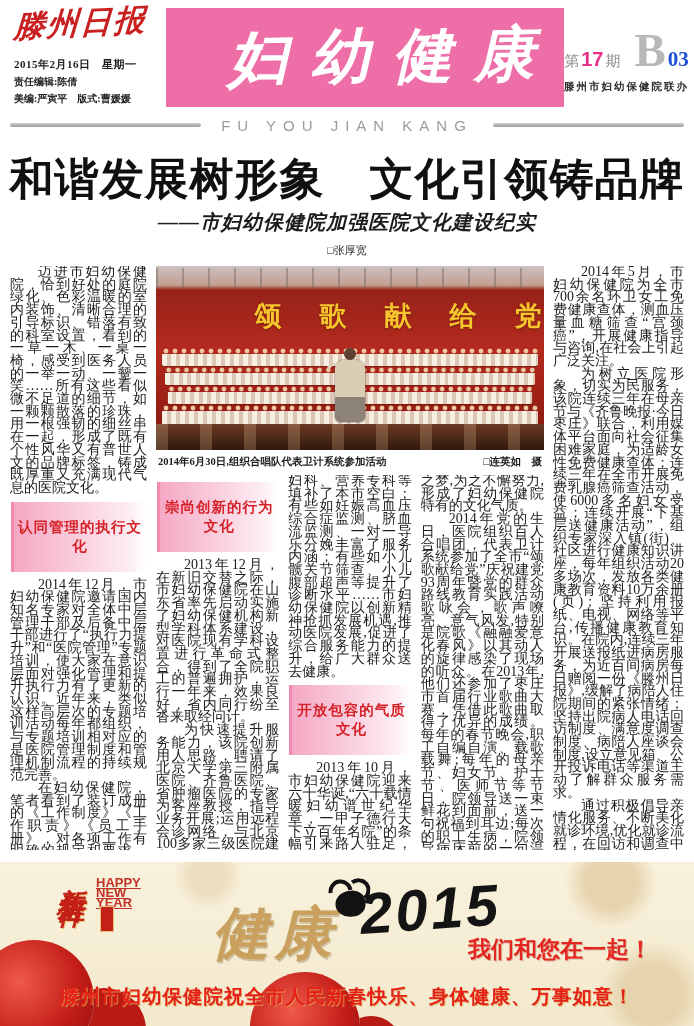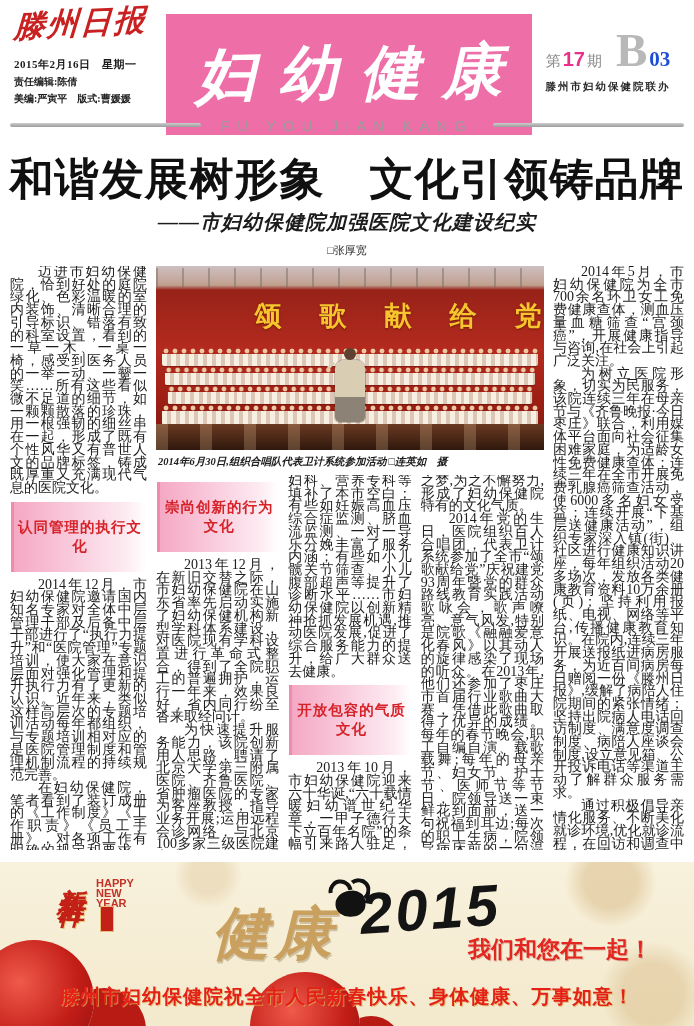--- a/index.html
+++ b/index.html
@@ -6,21 +6,21 @@
   .page{position:relative;width:694px;height:1026px;margin:0 auto;background:#fff;overflow:hidden;
         font-family:"Liberation Serif","DejaVu Serif",serif;color:#1c1c1c;}
 
   
   .masthead{display:flex;align-items:flex-start;padding:6px 10px 0 14px;height:106px;}
   .mh-left{width:152px;flex:0 0 152px;}
   .paper-name{color:#c92121;font-size:31px;font-weight:900;font-style:italic;
               transform:skewX(-6deg) rotate(-3deg);transform-origin:left;letter-spacing:2px;white-space:nowrap;}
   .date-line{font-size:11px;font-weight:bold;margin-top:9px;letter-spacing:.5px;}
   .credit-line{font-size:10px;font-weight:bold;margin-top:3px;color:#222;}
-  .mh-title-box{flex:0 0 366px;height:121px;background:#ee6fa8;display:flex;align-items:center;justify-content:center;margin-top:8px;}
+  .mh-title-box{flex:0 0 366px;height:99px;background:#ee6fa8;display:flex;align-items:center;justify-content:center;margin-top:2px;padding-left:32px;}
   .mh-title{color:#fff;font-size:60px;font-weight:900;font-style:italic;letter-spacing:22px;text-indent:22px;
             font-family:"Liberation Serif",serif;transform:rotate(-1deg);white-space:nowrap;}
   .mh-right{flex:1;text-align:center;padding-top:26px;}
   .issue-line{display:flex;align-items:baseline;justify-content:center;gap:2px;white-space:nowrap;}
   .issue-pre,.issue-suf{font-size:15px;color:#8c8c8c;font-family:"Liberation Sans",sans-serif;}
   .issue-no{font-size:20px;color:#e8308a;font-weight:bold;font-family:"Liberation Sans",sans-serif;}
   .pg-letter{font-size:47px;font-weight:bold;color:#b8b8b8;line-height:.8;margin-left:12px;font-family:"Liberation Serif",serif;}
   .pg-num{font-size:21px;font-weight:bold;color:#1d4ed8;font-family:"Liberation Serif",serif;text-align:right;}
   .organizer{font-size:10.5px;font-weight:bold;color:#2b2b2b;letter-spacing:2px;margin-top:8px;white-space:nowrap;}
 
@@ -71,35 +71,35 @@
   .choir-row.r4{height:20px;}
   .conductor{position:absolute;left:50%;bottom:28px;width:30px;height:62px;margin-left:-15px;
      background:linear-gradient(180deg,#d9cdb4 0 60%,#8d8276 60% 100%);border-radius:9px 9px 5px 5px;
      box-shadow:0 0 0 1px rgba(60,20,10,.25);}
   .conductor:before{content:"";position:absolute;top:-12px;left:9px;width:12px;height:12px;border-radius:50%;background:#5d4232;}
   .conductor:after{content:"";position:absolute;top:4px;left:-8px;width:8px;height:3px;background:#d9cdb4;transform:rotate(-40deg);}
   .stage-floor{position:absolute;bottom:0;left:0;right:0;height:26px;
      background:linear-gradient(180deg,#6b3a22,#2f180d);}
   .stage-floor:before{content:"";position:absolute;inset:0;
      background:repeating-linear-gradient(90deg,rgba(255,215,170,.22) 0 12px,transparent 12px 44px);}
-  .photo-caption{display:flex;justify-content:flex-start;align-items:baseline;gap:2px;
-     font-size:10.5px;font-weight:bold;padding:5px 2px 0;height:18px;font-style:italic;}
+  .photo-caption{display:flex;justify-content:space-between;align-items:baseline;gap:2px;
+     font-size:10.5px;font-weight:bold;padding:5px 2px 0;height:18px;}
 
   
   .banner{position:absolute;left:0;right:0;bottom:0;height:164px;overflow:hidden;
      background:
        radial-gradient(circle at 88% 12%, rgba(201,160,94,.35) 0 26px, transparent 46px),
        radial-gradient(circle at 94% 80%, rgba(201,160,94,.3) 0 30px, transparent 52px),
        radial-gradient(circle at 30% 8%, rgba(201,160,94,.22) 0 18px, transparent 34px),
        linear-gradient(180deg,#f8f1dc,#f3e9cd);}
   .vertical-greeting{position:absolute;left:52px;top:4px;writing-mode:vertical-rl;
      color:#c32017;font-size:27px;font-weight:900;letter-spacing:4px;font-style:italic;
      text-shadow:1px 1px 0 #e7c27a;}
-  .hny{position:absolute;left:96px;top:16px;width:46px;color:#c33226;font-size:11px;font-weight:bold;
-     font-family:"Liberation Sans",sans-serif;line-height:10px;}
+  .hny{position:absolute;left:96px;top:16px;width:46px;color:#c33226;font-size:13px;font-weight:bold;
+     font-family:"Liberation Sans",sans-serif;line-height:10px;text-decoration:underline;}
   .seal{position:absolute;left:100px;top:44px;width:14px;height:26px;background:#c32017;border-radius:2px;
      box-shadow:0 0 0 1px #e7c27a inset;}
   .peony{position:absolute;border-radius:50%;
      background:radial-gradient(circle at 38% 35%,#ef5a4a,#c21d17 55%,#8c0f0f);}
   .peony.p1{left:-26px;bottom:-34px;width:120px;height:120px;
      box-shadow:70px 30px 0 -18px #b81a14,-10px 60px 0 -22px #a31210,110px 64px 0 -30px #cf241c,40px 74px 0 -26px #9c1210;}
   .peony.p2{left:250px;bottom:-56px;width:110px;height:110px;
      box-shadow:66px 20px 0 -24px #b81a14,130px 30px 0 -30px #a31210,190px 24px 0 -34px #c21d17,250px 30px 0 -36px #9c1210,320px 26px 0 -34px #b81a14,390px 30px 0 -36px #a31210;}
   .health-word{position:absolute;left:212px;top:34px;color:#c9a05e;font-size:57px;font-weight:900;
      font-style:italic;letter-spacing:6px;text-shadow:1px 2px 0 rgba(90,60,10,.25);white-space:nowrap;}

